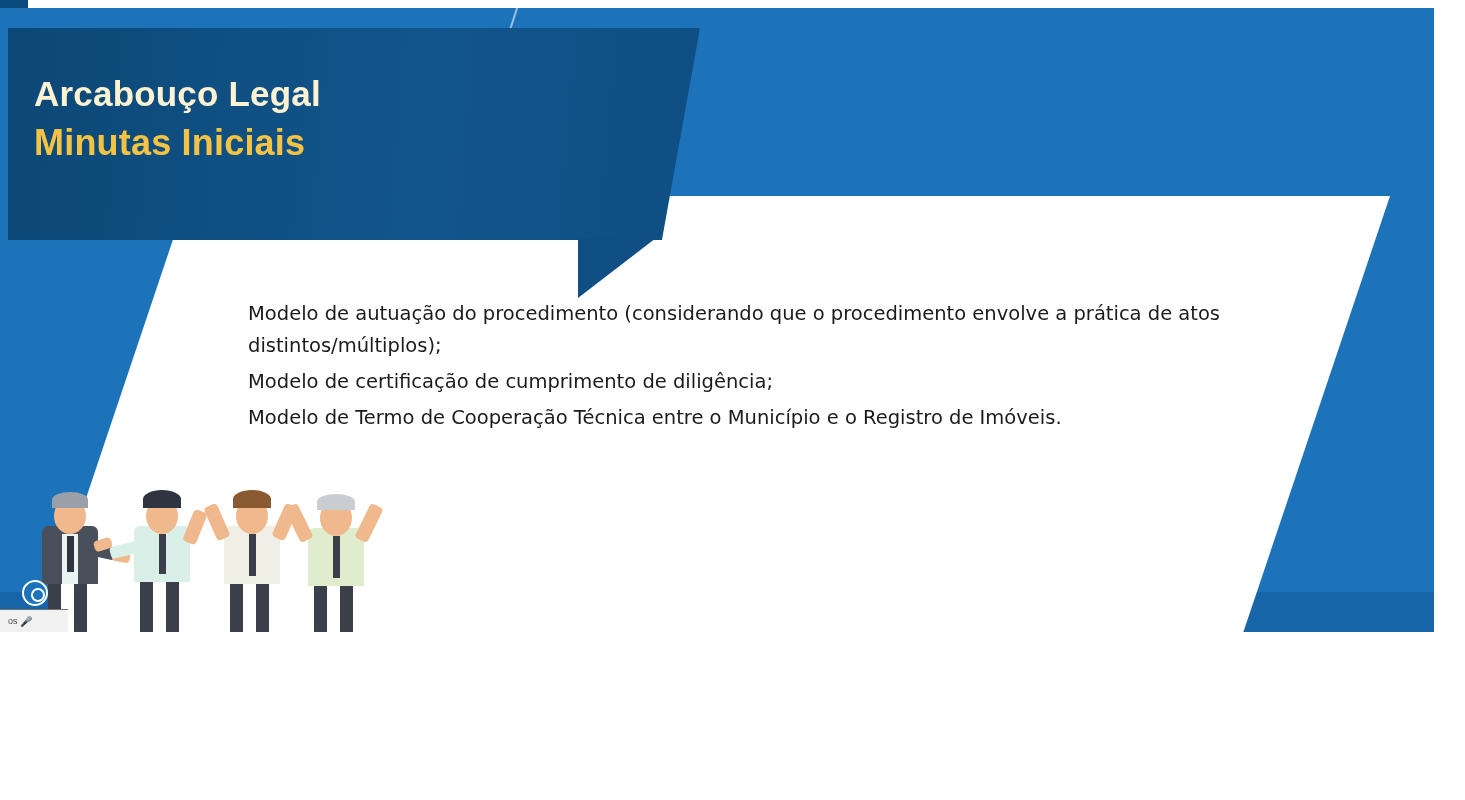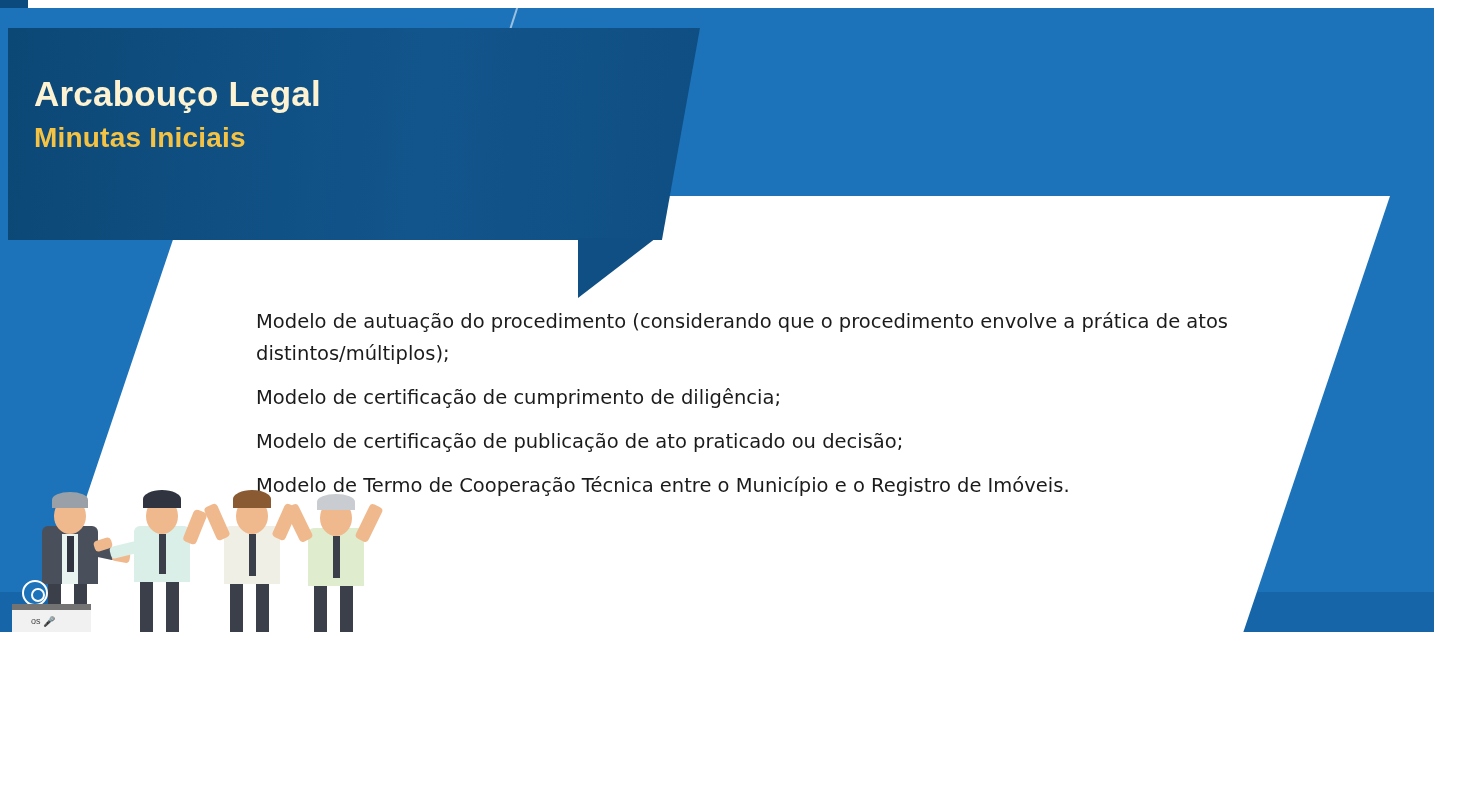--- a/index.html
+++ b/index.html
@@ -109,39 +109,39 @@
     font-size: 35px;
     font-weight: bold;
     letter-spacing: 0.2px;
     line-height: 1.15;
     white-space: nowrap;
   }
   .header-subtitle {
     position: absolute;
     left: 34px; top: 122px;
     color: #f5c344;
-    font-size: 28px;
+    font-size: 36px;
     font-weight: bold;
     letter-spacing: 0.2px;
     line-height: 1.15;
     white-space: nowrap;
   }
 
   
   .body-text {
     position: absolute;
     left: 244px; top: 294px;
     width: 1010px;
     color: #1b1b1b;
     font-size: 19.5px;
     line-height: 32px;
     font-family: "DejaVu Sans", sans-serif;
   }
   .body-text p {
-    margin: 12px;
+    margin: 4px;
     padding: 0;
   }
 
   
   .people {
     position: absolute;
     left: 28px; bottom: 0px;
     width: 350px; height: 155px;
   }
   .person { position: absolute; bottom: 0; }
@@ -178,29 +178,28 @@
     position: absolute;
     border-radius: 4px;
   }
 
   
   .status-bar {
     position: absolute;
     left: 0; bottom: 0;
     width: 60px; height: 22px;
     background: #f1f1f1;
-    border-top: 6px solid #737373;
+    border-top: 1px solid #737373;
     font-size: 9px;
     color: #444;
     display: flex;
     align-items: center;
     gap: 3px;
-    padding-left: 19px;
+    padding-left: 8px;
     font-family: "Liberation Sans", sans-serif;
-    margin-left: 12px;
   }
   .mic-glyph { font-size: 10px; color: #333; }
 
   .magnifier {
     position: absolute;
     left: 22px; bottom: 26px;
     width: 26px; height: 26px;
     border-radius: 50%;
     background: #1c73ba;
     border: 2px solid #ffffff;
@@ -230,21 +229,20 @@
 
   <div class="header-bubble"></div>
   <div class="bubble-tail"></div>
 
   <div class="header-title">Arcabouço Legal</div>
   <div class="header-subtitle">Minutas Iniciais</div>
 
   <div class="body-text">
     <p>Modelo de autuação do procedimento (considerando que o procedimento envolve a prática de atos distintos/múltiplos);</p>
     <p>Modelo de certificação de cumprimento de diligência;</p>
-    <p>Modelo de certificação de publicação de ato praticado ou decisão;</p>
     <p> Modelo de Termo de Cooperação Técnica entre o Município e o Registro de Imóveis.</p>
   </div>
 
   <div class="people">
 
     <div class="person" style="left:6px; width:74px; height:150px;">
       <div class="leg" style="left:14px; bottom:0; height:54px;"></div>
       <div class="leg" style="left:40px; bottom:0; height:54px;"></div>
       <div class="torso" style="left:8px; bottom:48px; width:56px; height:58px; background:#4a4f5c;"></div>
       <div class="torso" style="left:28px; bottom:48px; width:16px; height:50px; background:#e9f3ef; border-radius:0;"></div>

